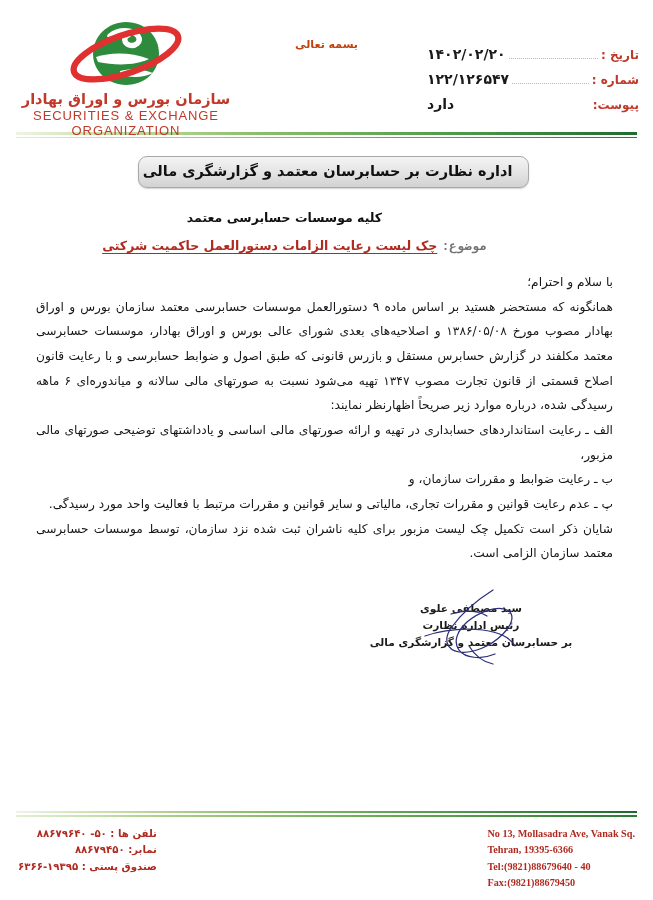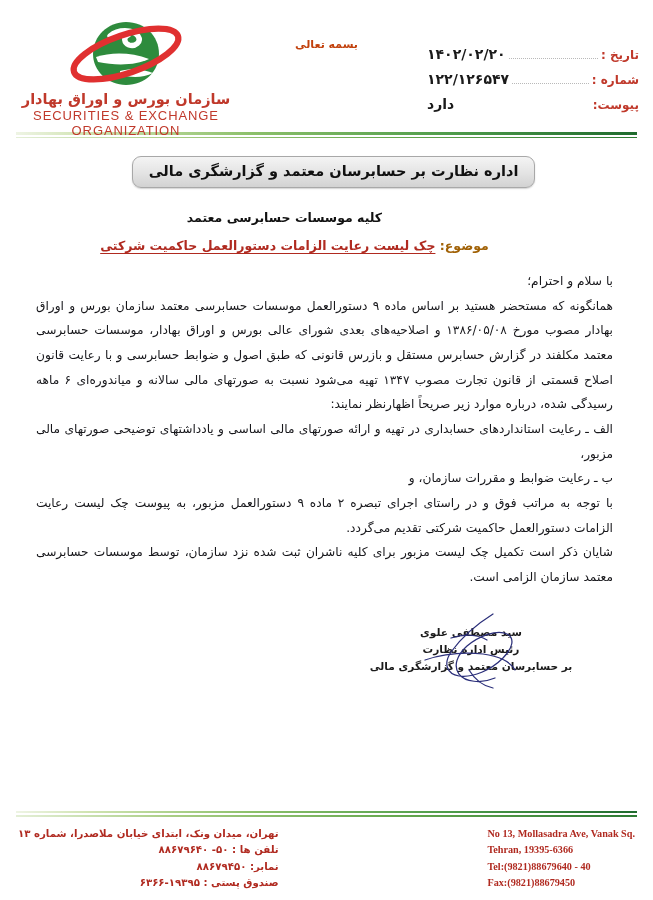--- a/index.html
+++ b/index.html
@@ -128,21 +128,21 @@
 
   
   .title-zone {
     margin-top: 18px;
     display: flex;
     justify-content: center;
     padding-left: 14px;
   }
   .title-box {
     display: inline-block;
-    padding: 6px 16px 8px 16px;
+    padding: 6px 16px 8px 4px;
     border: 1px solid #a8a8a8;
     border-radius: 9px;
     background: linear-gradient(to bottom, #f4f4f4 0%, #e3e3e3 55%, #d2d2d2 100%);
     box-shadow: 0 1px 1.5px rgba(0,0,0,.18);
     font-size: 14.5px;
     font-weight: bold;
     color: #111111;
     direction: rtl;
     white-space: nowrap;
     letter-spacing: .2px;
@@ -162,21 +162,21 @@
     padding-right: 80px;
   }
   .subject {
     margin-top: 13px;
     text-align: center;
     font-size: 12.5px;
     font-weight: bold;
     color: #b02a20;
     padding-right: 60px;
   }
-  .subject .subject-label { color: #a16207; }
+  .subject .subject-label { color: #737373; font-family: Liberation Mono, monospace; }
   .subject .subject-text {
     text-decoration: underline;
     text-underline-offset: 3px;
   }
 
   
   .letter-body {
     margin-top: 16px;
     font-size: 12.2px;
     line-height: 2.02;
@@ -319,21 +319,21 @@
     <div class="subject">
       <span class="subject-label">موضوع:</span>
       <span class="subject-text">چک لیست رعایت الزامات دستورالعمل حاکمیت شرکتی</span>
     </div>
 
     <div class="letter-body">
       <p class="salutation">با سلام و احترام؛</p>
       <p>همانگونه که مستحضر هستید بر اساس ماده ۹ دستورالعمل موسسات حسابرسی معتمد سازمان بورس و اوراق بهادار مصوب مورخ ۱۳۸۶/۰۵/۰۸ و اصلاحیه‌های بعدی شورای عالی بورس و اوراق بهادار، موسسات حسابرسی معتمد مکلفند در گزارش حسابرس مستقل و بازرس قانونی که طبق اصول و ضوابط حسابرسی و با رعایت قانون اصلاح قسمتی از قانون تجارت مصوب ۱۳۴۷ تهیه می‌شود نسبت به صورتهای مالی سالانه و میاندوره‌ای ۶ ماهه رسیدگی شده، درباره موارد زیر صریحاً اظهارنظر نمایند:</p>
       <p class="item">الف ـ رعایت استانداردهای حسابداری در تهیه و ارائه صورتهای مالی اساسی و یادداشتهای توضیحی صورتهای مالی مزبور،</p>
       <p class="item nowrap-end">ب ـ رعایت ضوابط و مقررات سازمان، و</p>
-      <p>با توجه به مراتب فوق و در راستای اجرای تبصره ۲ ماده ۹ دستورالعمل مزبور، به پیوست چک لیست رعایت الزامات دستورالعمل حاکمیت شرکتی تقدیم می‌گردد.</p>
+      <p class="item">پ ـ عدم رعایت قوانین و مقررات تجاری، مالیاتی و سایر قوانین و مقررات مرتبط با فعالیت واحد مورد رسیدگی.</p>
       <p>شایان ذکر است تکمیل چک لیست مزبور برای کلیه ناشران ثبت شده نزد سازمان، توسط موسسات حسابرسی معتمد سازمان الزامی است.</p>
     </div>
 
     <div class="signature">
       <div class="sig-lines">
         <div>سید مصطفی علوی</div>
         <div>رئیس اداره نظارت</div>
         <div>بر حسابرسان معتمد و گزارشگری مالی</div>
       </div>
       <svg class="sig-scribble" viewBox="0 0 214 84" xmlns="http://www.w3.org/2000/svg">
@@ -354,21 +354,20 @@
       <div class="rule-thin"></div>
     </div>
     <div class="footer-cols">
       <div class="footer-en">
         <div>No 13, Mollasadra Ave, Vanak Sq.</div>
         <div>Tehran, 19395-6366</div>
         <div>Tel:(9821)88679640 - 40</div>
         <div>Fax:(9821)88679450</div>
       </div>
       <div class="footer-fa">
-        <div>تهران، میدان ونک، ابتدای خیابان ملاصدرا، شماره ۱۳</div>
         <div>تلفن ها : ۵۰- ۸۸۶۷۹۶۴۰</div>
         <div>نمابر: ۸۸۶۷۹۴۵۰</div>
         <div>صندوق پستی : ۱۹۳۹۵-۶۳۶۶</div>
       </div>
     </div>
   </div>
 
 </div>
 
 </body></html>

